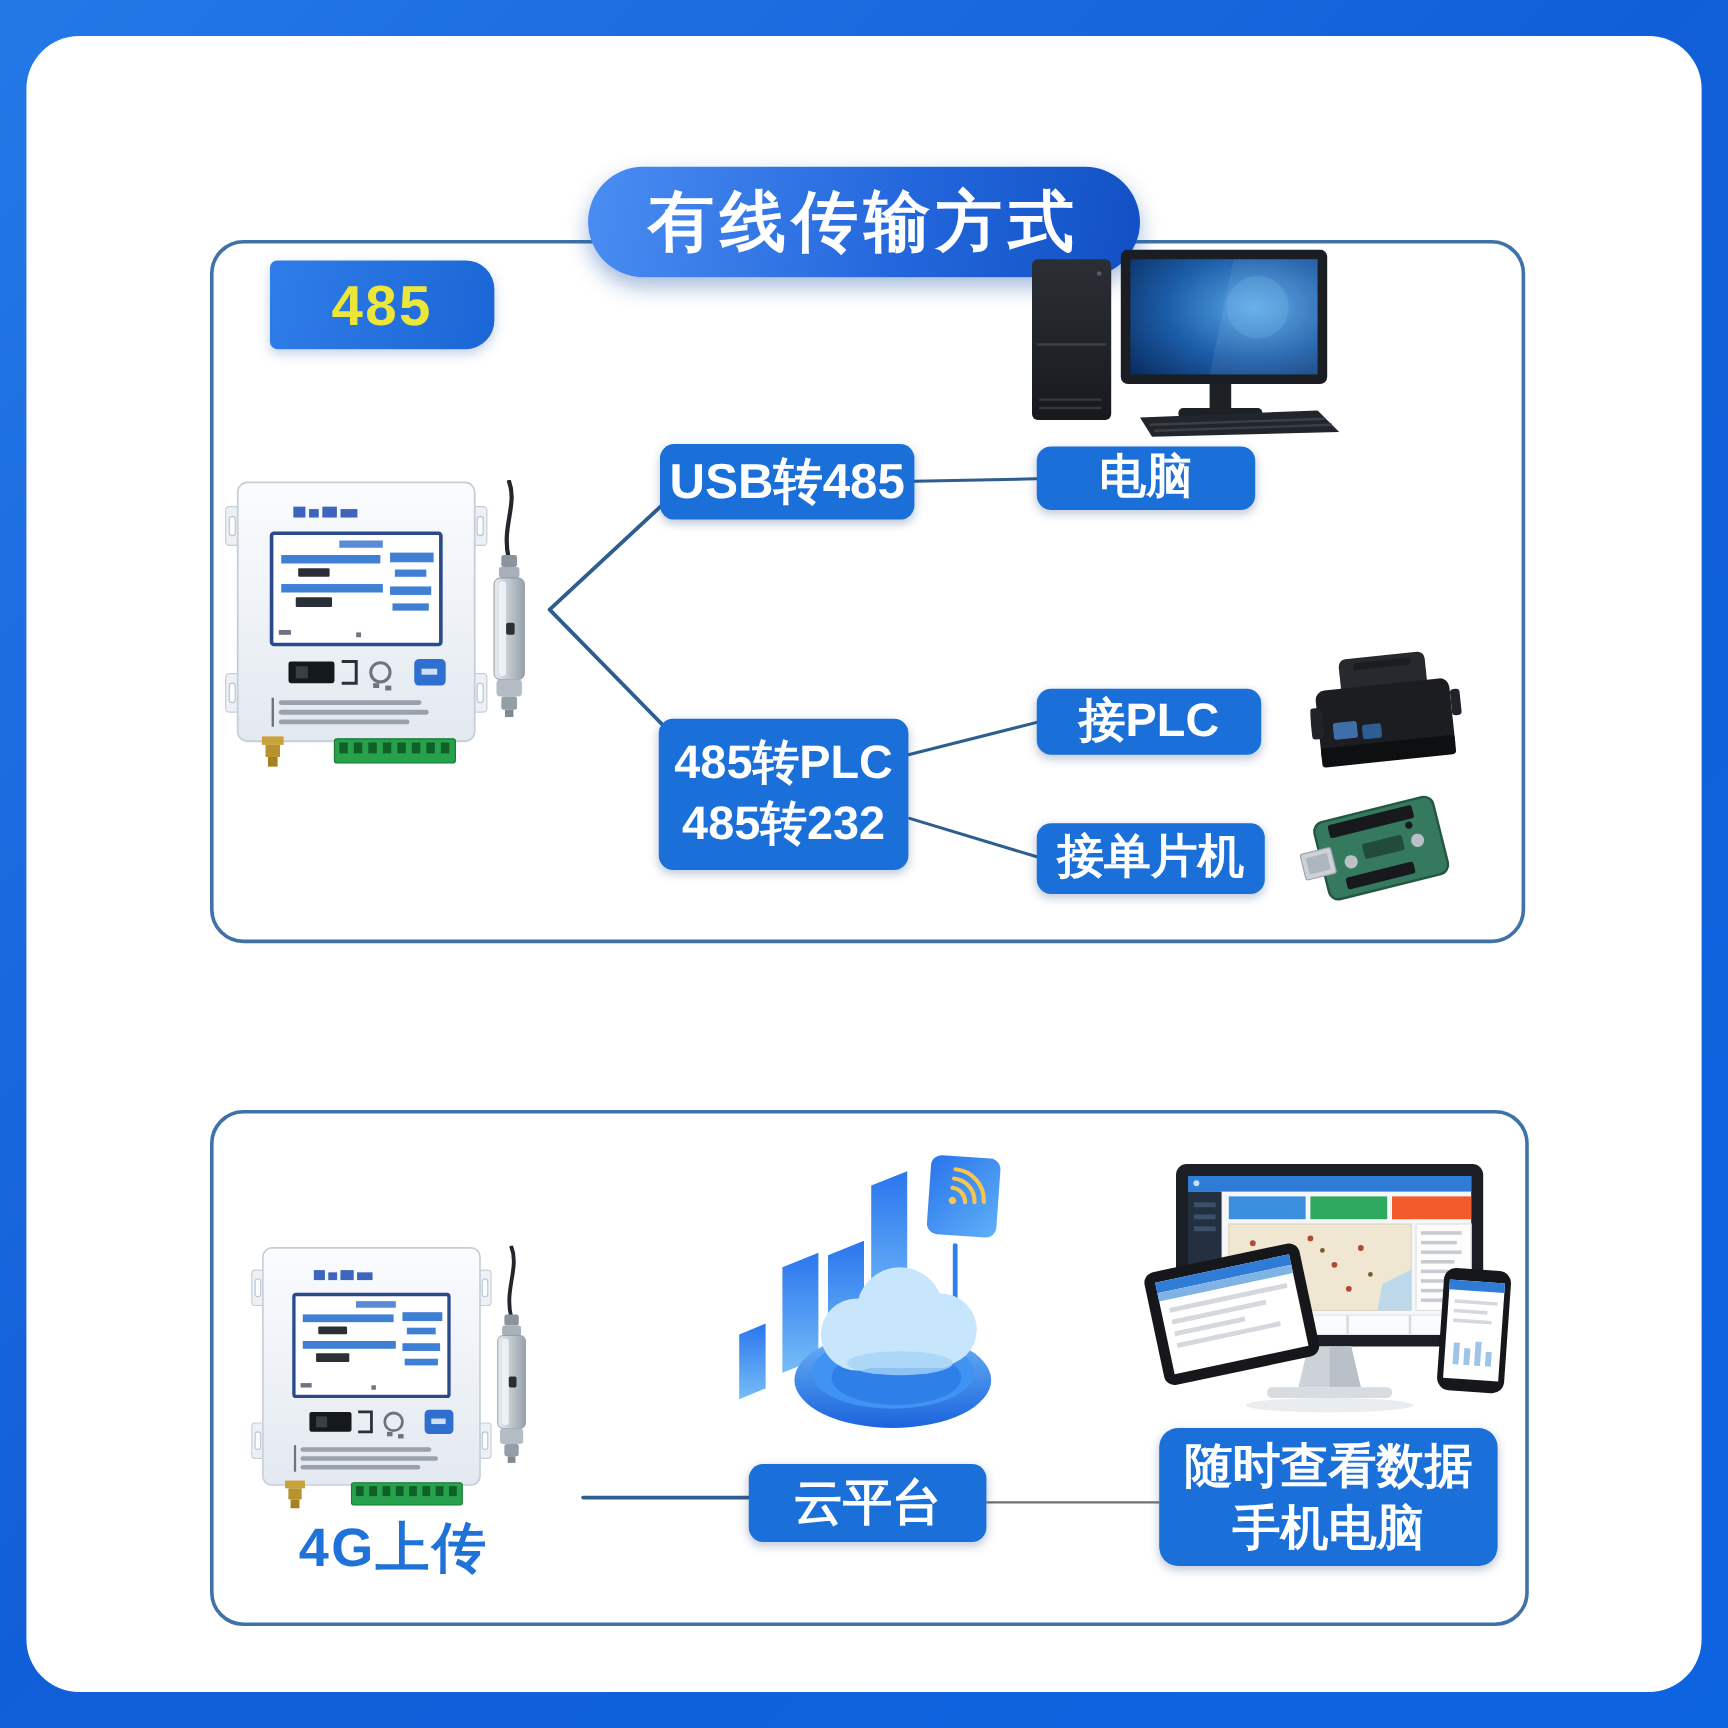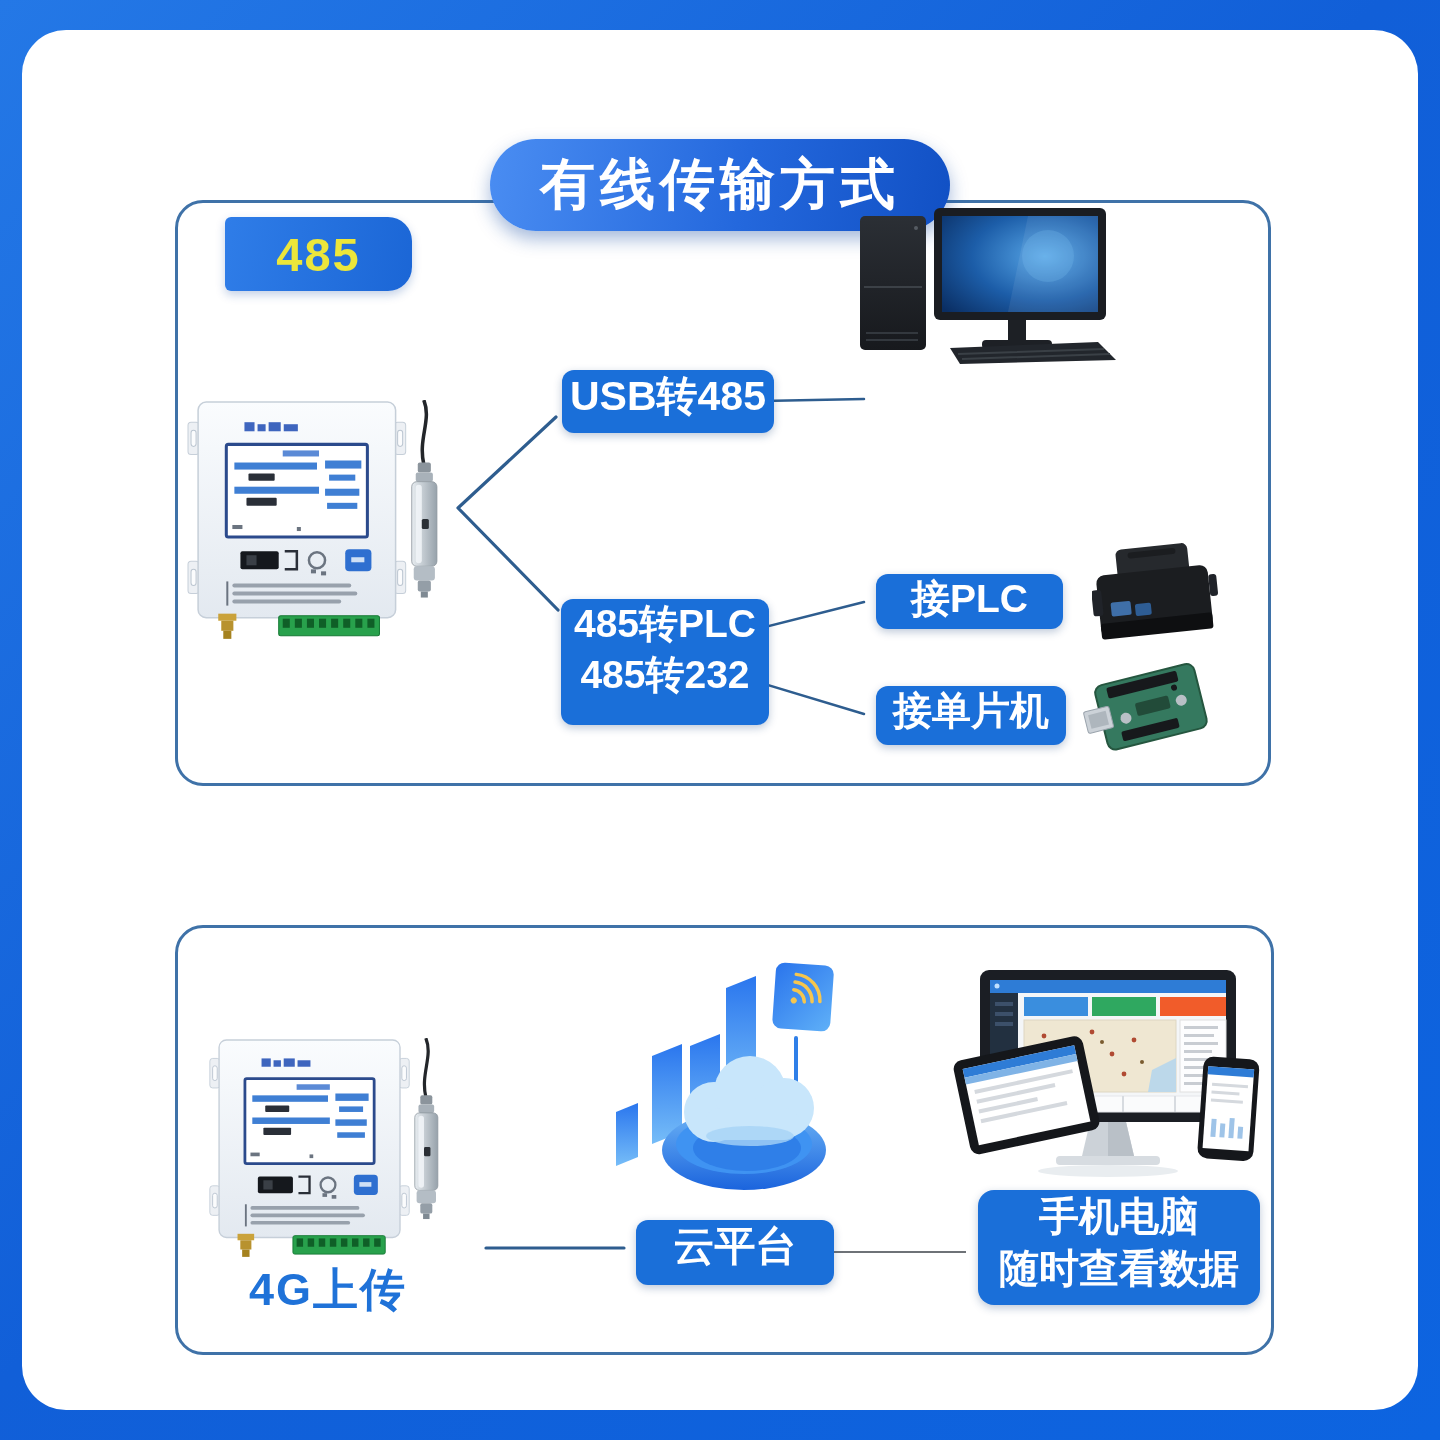--- a/index.html
+++ b/index.html
@@ -17,22 +17,22 @@
   .box{position:absolute;border:3px solid #3f72a8;border-radius:28px;background:#fff;}
   .box1{left:175px;top:200px;width:1090px;height:580px;}
   .box2{left:175px;top:925px;width:1093px;height:424px;}
   .tag485{position:absolute;left:177px;top:217px;width:187px;height:74px;
         background:linear-gradient(100deg,#2f7de8,#1b66d6);
         border-radius:6px 24px 24px 6px;
         display:flex;align-items:center;justify-content:center;
         color:#ece63a;font-size:47px;font-weight:bold;letter-spacing:2px;
         box-shadow:0 4px 10px rgba(16,70,160,.25);margin-left:48px;}
   .node{position:absolute;background:#1a6fd9;color:#fff;font-weight:bold;
-        display:flex;flex-direction:column;align-items:center;
-        border-radius:12px;box-shadow:0 3px 8px rgba(20,60,120,.28);line-height:1.3;margin-left:12px;}
+        display:flex;flex-direction:column;align-items:center;justify-content:center;
+        border-radius:12px;box-shadow:0 3px 8px rgba(20,60,120,.28);line-height:1.3;}
   .n-usb{left:550px;top:370px;width:212px;height:63px;font-size:41px;}
   .n-pc{left:864px;top:372px;width:182px;height:53px;font-size:39px;}
   .n-conv{left:549px;top:599px;width:208px;height:126px;font-size:39px;border-radius:12px;}
   .n-plc{left:864px;top:574px;width:187px;height:55px;font-size:39px;}
   .n-mcu{left:864px;top:686px;width:190px;height:59px;font-size:39px;}
   .n-cloud{left:624px;top:1220px;width:198px;height:65px;font-size:41px;}
   .n-view{left:966px;top:1190px;width:282px;height:115px;font-size:40px;border-radius:16px;}
   .label4g{position:absolute;left:208px;top:1260px;width:240px;text-align:center;
         color:#1f72d8;font-size:45px;font-weight:bold;letter-spacing:2px;}
   .ill{position:absolute;}
@@ -215,20 +215,23 @@
       <rect x="10" y="50" width="18" height="14" fill="#aeb6bd"></rect>
       <circle cx="46" cy="62" r="5.5" fill="#b9c0c6"></circle>
       <circle cx="104" cy="58" r="5.5" fill="#b9c0c6"></circle>
       <circle cx="100" cy="44" r="3" fill="#17191c"></circle>
     </g>
   </svg>
 
   <div class="node n-usb">
     <span>USB转485</span>
   </div>
+  <div class="node n-pc">
+    <span>电脑</span>
+  </div>
   <div class="node n-conv">
     <span>485转PLC</span>
     <span>485转232</span>
   </div>
   <div class="node n-plc">
     <span>接PLC</span>
   </div>
   <div class="node n-mcu">
     <span>接单片机</span>
   </div>
@@ -348,17 +351,17 @@
         <rect x="30" y="60" width="5" height="20"></rect>
           <rect x="39" y="68" width="5" height="12"></rect>
       </g>
     </g>
   </svg>
 
   <div class="node n-cloud">
     <span>云平台</span>
   </div>
   <div class="node n-view">
+    <span>随时查看数据</span>
     <span>手机电脑</span>
-    <span>随时查看数据</span>
   </div>
 
 </div>
 
 </body></html>

